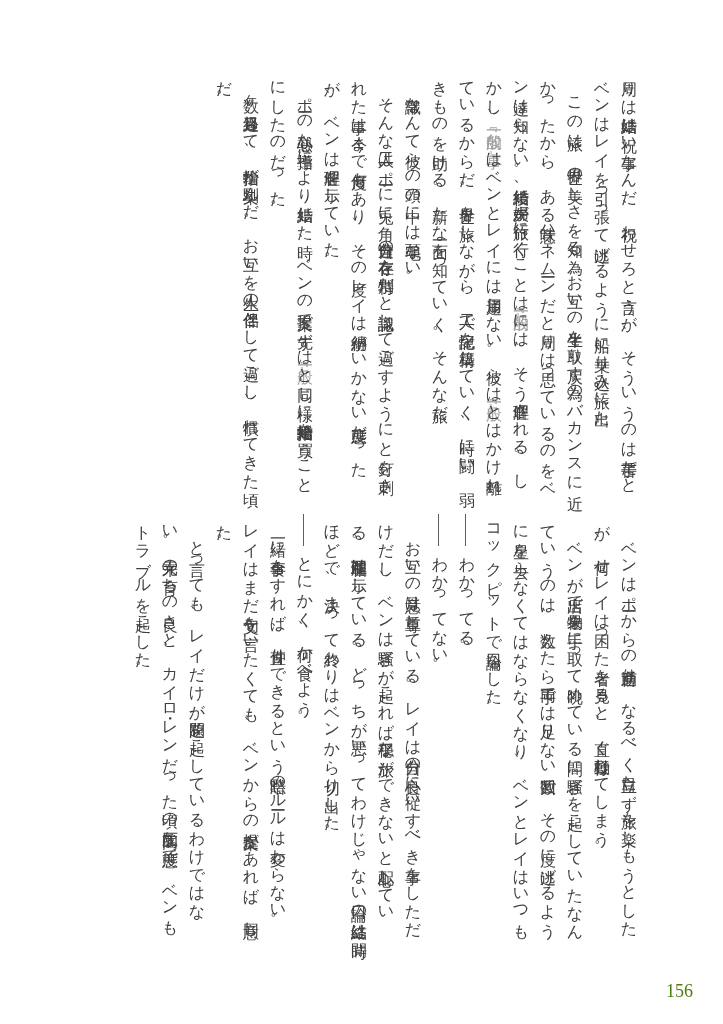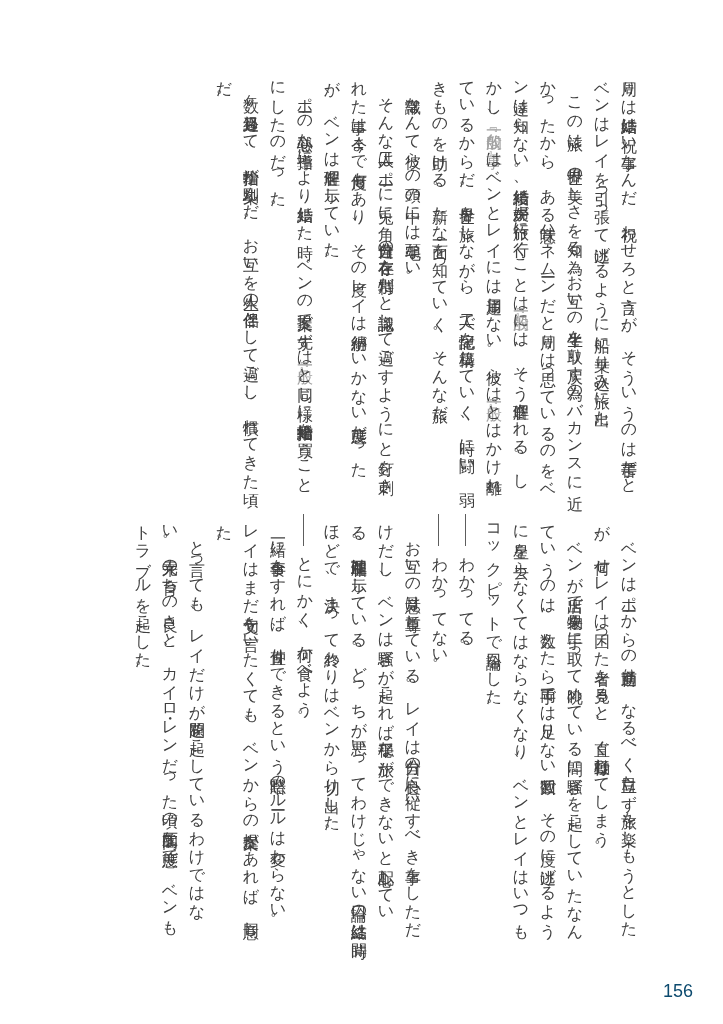--- a/index.html
+++ b/index.html
@@ -33,22 +33,22 @@
     margin: 0;
     padding: 0;
   }
   .text-band p.indent { text-indent: 1em; }
   .muted { color: #a3a3a3; }
   .page-number {
     position: absolute;
     right: 30px;
     bottom: 22px;
     font-size: 18px;
-    color: #0c4a6e;
-    font-family: Liberation Sans, sans-serif;
+    color: #4d7c0f;
+    font-family: Liberation Serif, serif;
   }
 </style>
 </head>
 <body>
 
 <div class="page">
 
   <div class="text-band band-top">
       <p class=""><span>周りは結婚は祝い事なんだ、祝わせろと言うが、そういうのは苦手だとベンはレイを引っ張って逃げるように船に乗り込み旅に出た。</span></p>
       <p class="indent"><span>この旅は、世界の美しさを知る為、お互いの半生を取り戻す為のバカンスに近かったから、ある意味ハネムーンだと周りは思っているのをベン達は知らない。結婚後、夫婦が旅行に行くことは</span><span class="muted">『一般的』</span><span>には、そう理解される。しかし、</span><span class="muted">『一般的な事』</span><span>はベンとレイには通用しない。彼らは</span><span class="muted">『一般』</span><span>とはかけ離れているからだ。世界を旅しながら、二人で記憶を構築していく、時に闘い、弱きものを助ける。新たな一面を知っていく。そんな旅だ。</span></p>

